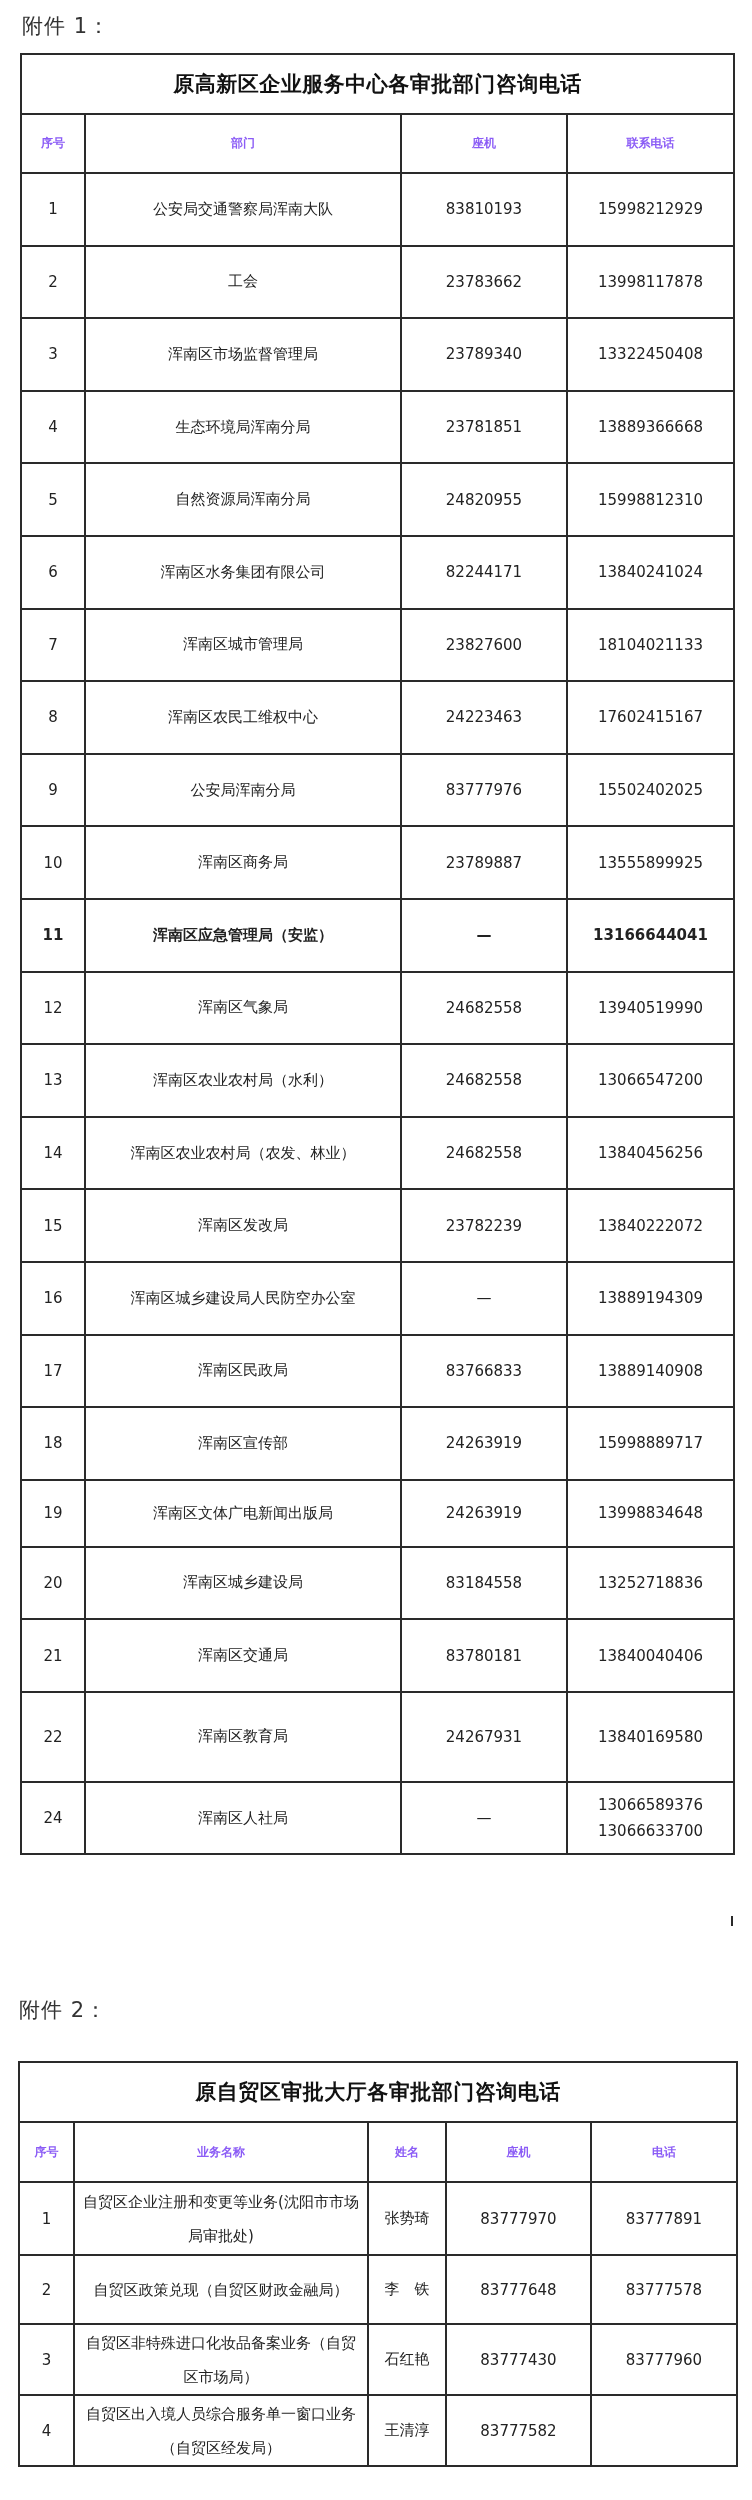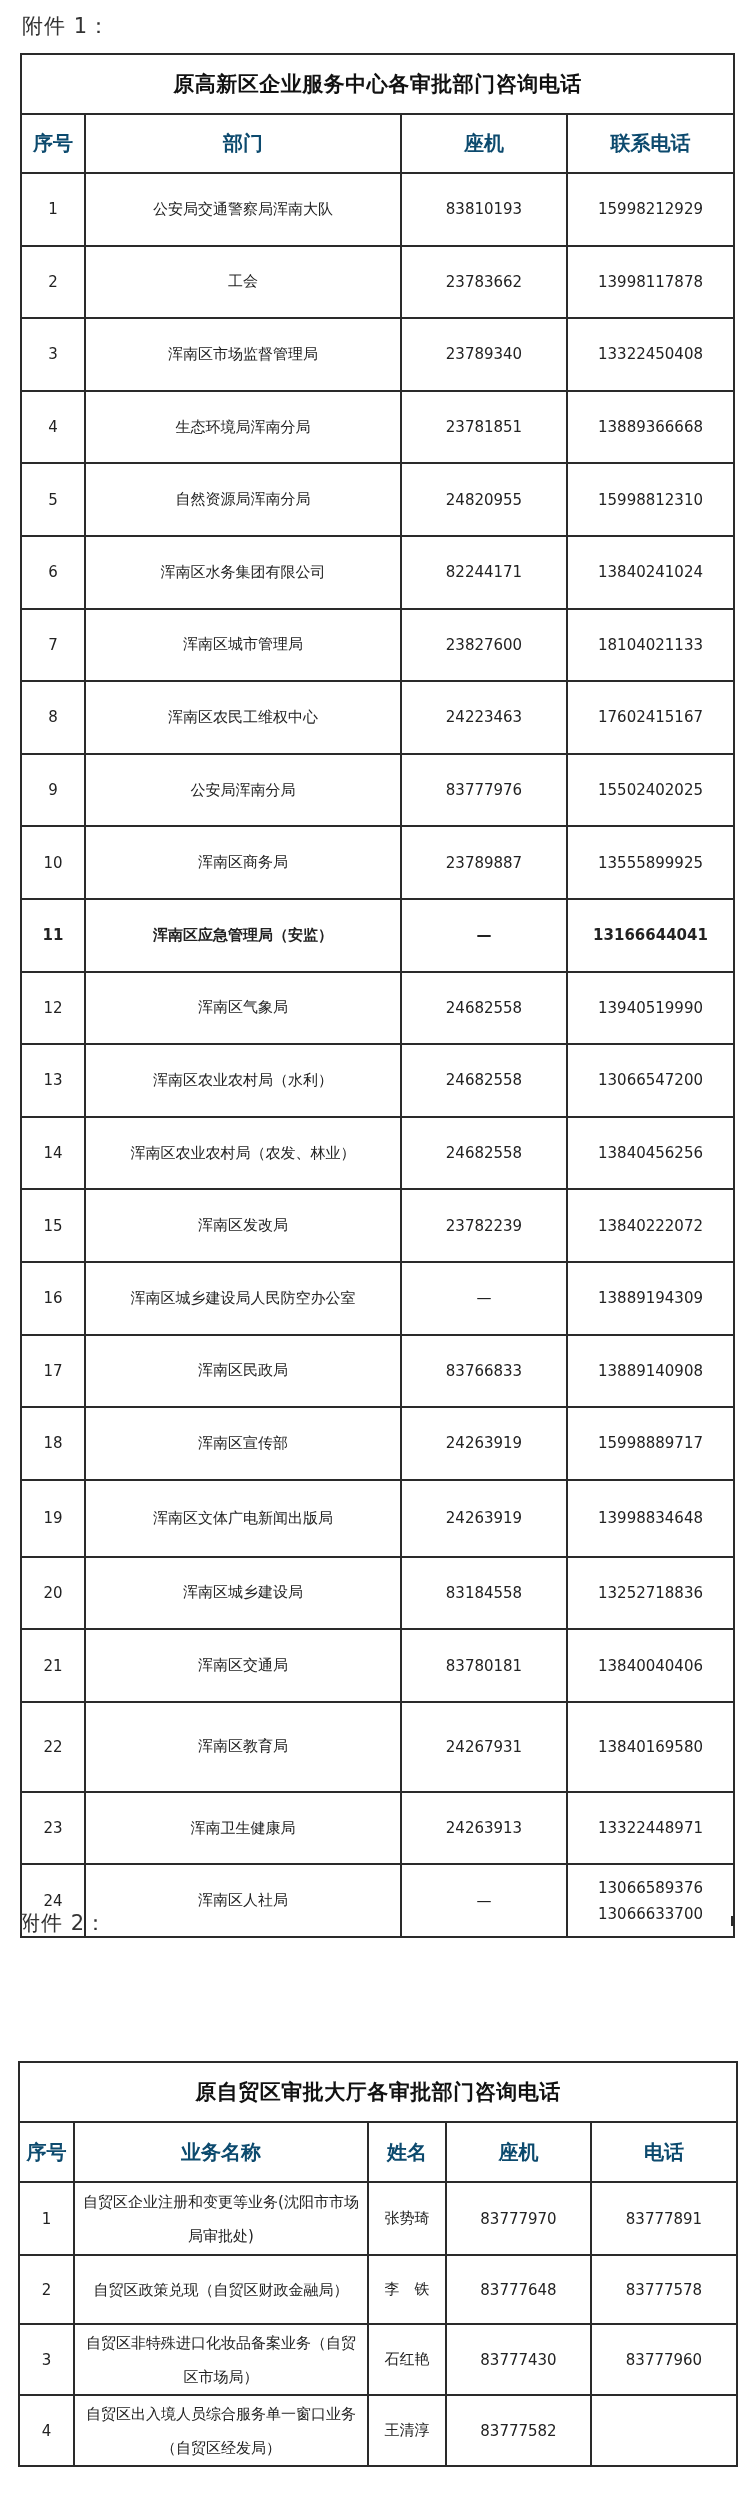--- a/index.html
+++ b/index.html
@@ -2,21 +2,21 @@
 <html><head>
 <meta charset="utf-8">
 <style>
   html, body { margin: 0; padding: 0; background: #ffffff; }
   body { width: 752px; height: 2500px; position: relative; overflow: hidden;
          font-family: "DejaVu Sans", "Liberation Sans", sans-serif; color: #1a1a1a; }
   .attach-label { position: absolute; font-size: 21px; color: #333; letter-spacing: 1px; }
   table { position: absolute; border-collapse: collapse; table-layout: fixed; }
   td, th { border: 2px solid #2a2a2a; text-align: center; vertical-align: middle; padding: 0; }
   .title-cell { font-weight: bold; font-size: 21px; color: #111; letter-spacing: 0.5px; }
-  th { font-weight: bold; font-size: 20px; color: #0c4a6e; }
+  th { font-weight: bold; font-size: 12px; color: #8b5cf6; }
   td.body { font-size: 15px; color: #222; }
   td.num { font-size: 15px; color: #222; }
   .t2 td.body { font-size: 15px; line-height: 34px; padding: 0 6px; }
   .phone-line { display: block; line-height: 26px; }
   .edge-tick { position: absolute; width: 2px; background: #2a2a2a; }
 </style>
 </head>
 <body>
 
 <div class="attach-label" style="left:22px; top:12px;">附件 1：</div>
@@ -141,21 +141,21 @@
         <td class="body">浑南区民政局</td>
         <td class="num">83766833</td>
         <td class="num">13889140908</td>
       </tr>
       <tr style="height: 72.6px;">
         <td class="num">18</td>
         <td class="body">浑南区宣传部</td>
         <td class="num">24263919</td>
         <td class="num">15998889717</td>
       </tr>
-      <tr style="height: 77px;">
+      <tr style="height: 67px;">
         <td class="num">19</td>
         <td class="body">浑南区文体广电新闻出版局</td>
         <td class="num">24263919</td>
         <td class="num">13998834648</td>
       </tr>
       <tr style="height: 72.6px;">
         <td class="num">20</td>
         <td class="body">浑南区城乡建设局</td>
         <td class="num">83184558</td>
         <td class="num">13252718836</td>
@@ -164,41 +164,35 @@
         <td class="num">21</td>
         <td class="body">浑南区交通局</td>
         <td class="num">83780181</td>
         <td class="num">13840040406</td>
       </tr>
       <tr style="height: 90px;">
         <td class="num">22</td>
         <td class="body">浑南区教育局</td>
         <td class="num">24267931</td>
         <td class="num">13840169580</td>
-      </tr>
-      <tr style="height: 72.6px;">
-        <td class="num">23</td>
-        <td class="body">浑南卫生健康局</td>
-        <td class="num">24263913</td>
-        <td class="num">13322448971</td>
       </tr>
       <tr style="height: 72.6px; padding-left: 12px;">
         <td class="num">24</td>
         <td class="body">浑南区人社局</td>
         <td class="num">—</td>
         <td class="num">
           <span class="phone-line">13066589376</span>
           <span class="phone-line">13066633700</span>
         </td>
       </tr>
     </tbody>
 </table>
 <div class="edge-tick" style="left:731px; top:1916px; height:10px;"></div>
 
-<div class="attach-label" style="left:19px; top:1909px;">附件 2：</div>
+<div class="attach-label" style="left:19px; top:1996px;">附件 2：</div>
 
 <table class="t2" style="left:18px; top:2061px; width:718px;">
   <colgroup>
     <col style="width:55px">
       <col style="width:294px">
       <col style="width:78px">
       <col style="width:145px">
       <col style="width:146px">
   </colgroup>
   <tbody>

